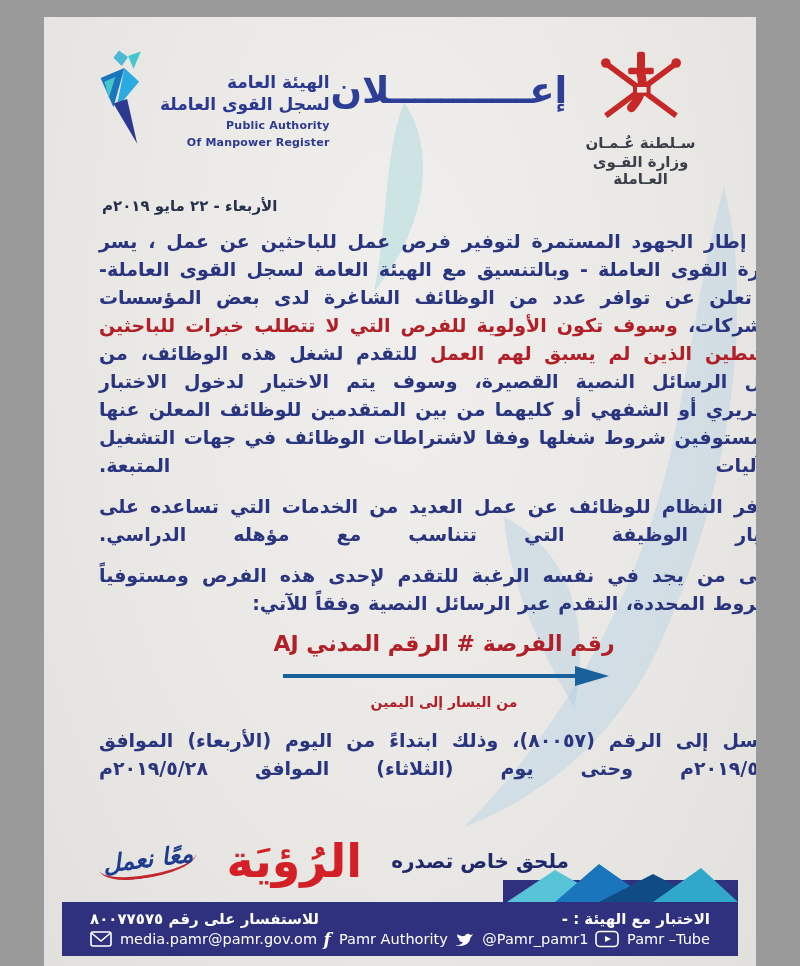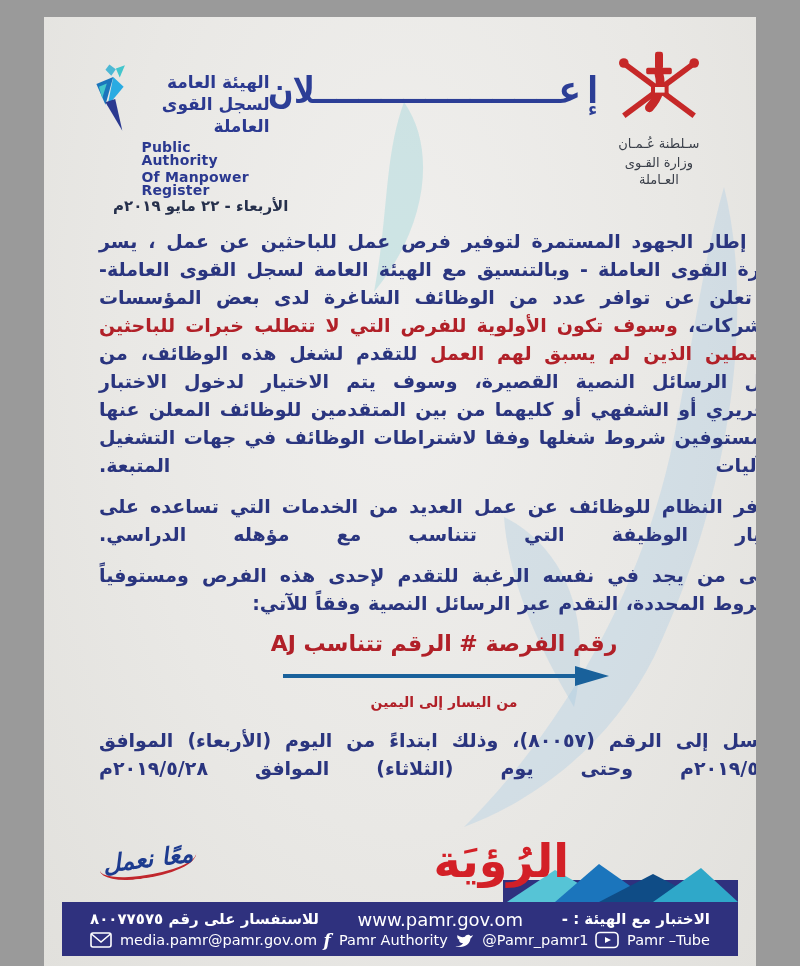--- a/index.html
+++ b/index.html
@@ -8,28 +8,28 @@
     background:radial-gradient(ellipse at 50% 30%, #f0efed 0%, #e9e8e5 55%, #e1e0dc 100%);
     font-family:"DejaVu Sans", sans-serif;
   }
   
   .watermark{position:absolute;z-index:0;pointer-events:none;}
   
   .header{position:absolute;top:28px;left:42px;right:42px;height:140px;display:flex;justify-content:space-between;z-index:2;}
   .pamr-logo{display:flex;gap:10px;width:258px;}
   .pamr-text{padding-top:26px;color:#2b3990;}
   .pamr-ar{font-size:17px;font-weight:bold;line-height:22px;}
-  .pamr-en{font-size:14px;font-weight:bold;line-height:13px;margin-top:4px;letter-spacing:.2px;}
-  .center-title{display:flex;flex-direction:column;align-items:flex-end;margin-top:24px;font-family:Liberation Mono, monospace;}
+  .pamr-en{font-size:11px;font-weight:bold;line-height:13px;margin-top:4px;letter-spacing:.2px;text-align:right;}
+  .center-title{display:flex;flex-direction:column;align-items:flex-end;margin-top:24px;}
   .title-main{font-size:37px;font-weight:bold;color:#2c3e96;}
   .title-sub{font-size:28px;font-weight:bold;color:#2c3e96;margin-top:14px;}
   .ministry{width:155px;text-align:center;}
-  .ministry-text{font-size:13px;font-weight:normal;color:#3a3f49;line-height:17px;margin-top:2px;}
+  .ministry-text{font-size:15px;font-weight:bold;color:#3a3f49;line-height:17px;margin-top:2px;}
   
-  .date-line{position:absolute;top:180px;left:69px;font-size:15px;font-weight:bold;color:#26304c;z-index:2;}
+  .date-line{position:absolute;top:180px;left:58px;font-size:15px;font-weight:bold;color:#26304c;z-index:2;}
   
   .content{position:absolute;top:210px;left:55px;width:690px;z-index:2;direction:rtl;}
   .content p{margin:0 0 13px 0;font-size:19px;line-height:28px;font-weight:bold;color:#2a357f;
              text-align:justify;word-spacing:1px;}
   .full-just{text-align-last:justify;}
   .red{color:#b12028;}
   .sms-block{text-align:center;margin:14px 0 16px 0;}
   .sms-format{font-size:22px;font-weight:bold;color:#b12028;direction:rtl;}
   .sms-arrow{display:block;margin:8px auto 6px auto;}
   .sms-dir{font-size:14px;font-weight:bold;color:#b12028;}
@@ -110,50 +110,50 @@
   <div class="date-line" dir="rtl">الأربعاء - ٢٢ مايو ٢٠١٩م</div>
 
   <div class="content">
     <p class="full-just"><span>في إطار الجهود المستمرة لتوفير فرص عمل للباحثين عن عمل ، يسر وزارة القوى العاملة - وبالتنسيق مع الهيئة العامة لسجل القوى العاملة- أن تعلن عن توافر عدد من الوظائف الشاغرة لدى بعض المؤسسات والشركات، </span><span class="red">وسوف تكون الأولوية للفرص التي لا تتطلب خبرات للباحثين النشطين الذين لم يسبق لهم العمل</span><span> للتقدم لشغل هذه الوظائف، من خلال الرسائل النصية القصيرة، وسوف يتم الاختيار لدخول الاختبار التحريري أو الشفهي أو كليهما من بين المتقدمين للوظائف المعلن عنها والمستوفين شروط شغلها وفقا لاشتراطات الوظائف في جهات التشغيل والآليات المتبعة.</span></p>
 
     <p class="full-just">ويوفر النظام للوظائف عن عمل العديد من الخدمات التي تساعده على اختيار الوظيفة التي تتناسب مع مؤهله الدراسي.</p>
 
     <p>فعلى من يجد في نفسه الرغبة للتقدم لإحدى هذه الفرص ومستوفياً الشروط المحددة، التقدم عبر الرسائل النصية وفقاً للآتي:</p>
 
     <div class="sms-block">
-      <div class="sms-format">رقم الفرصة # الرقم تتناسب AJ</div>
+      <div class="sms-format">رقم الفرصة # الرقم المدني AJ</div>
       <svg class="sms-arrow" width="330" height="24" viewBox="0 0 330 24">
         <line x1="4" y1="12" x2="300" y2="12" stroke="#19619b" stroke-width="4"></line>
         <polygon points="296,2 330,12 296,22" fill="#19619b"></polygon>
       </svg>
       <div class="sms-dir" dir="rtl">من اليسار إلى اليمين</div>
     </div>
 
     <p class="full-just">وترسل إلى الرقم (٨٠٠٥٧)، وذلك ابتداءً من اليوم (الأربعاء) الموافق ٢٠١٩/٥/٢٢م وحتى يوم (الثلاثاء) الموافق ٢٠١٩/٥/٢٨م</p>
   </div>
 
   <div class="supplement">
+    <div class="issued-by" dir="rtl">ملحق خاص تصدره</div>
     <div class="newspaper" dir="rtl">الرُؤيَة</div>
     <div class="slogan-wrap">
       <span class="slogan" dir="rtl">معًا نعمل</span>
     </div>
   </div>
 
   <svg class="geo-band" viewBox="0 0 235 38">
     <rect x="0" y="16" width="235" height="22" fill="#2f317e"></rect>
     <polygon points="4,38 52,6 108,38" fill="#56c4d6"></polygon>
     <polygon points="52,38 96,0 150,38" fill="#1b75bc"></polygon>
     <polygon points="96,38 150,10 204,38" fill="#0f4c86"></polygon>
     <polygon points="150,38 198,4 235,38" fill="#2fa8c9"></polygon>
   </svg>
 
   <div class="footer">
     <div class="f-row1">
       <span class="f-contact">الاختبار مع الهيئة : -</span>
-      <span class="f-web">www.pamr.gov.om</span>
       <span class="f-inq" dir="rtl">للاستفسار على رقم  ٨٠٠٧٧٥٧٥</span>
     </div>
     <div class="f-row2">
       <span class="f-item">
         <svg width="22" height="18" viewBox="0 0 22 18">
           <rect x="1" y="2" width="20" height="14" rx="2" fill="none" stroke="#fff" stroke-width="1.6"></rect>
           <polyline points="1.5,3 11,11 20.5,3" fill="none" stroke="#fff" stroke-width="1.6"></polyline>
         </svg>
         <span>media.pamr@pamr.gov.om</span>
       </span>

